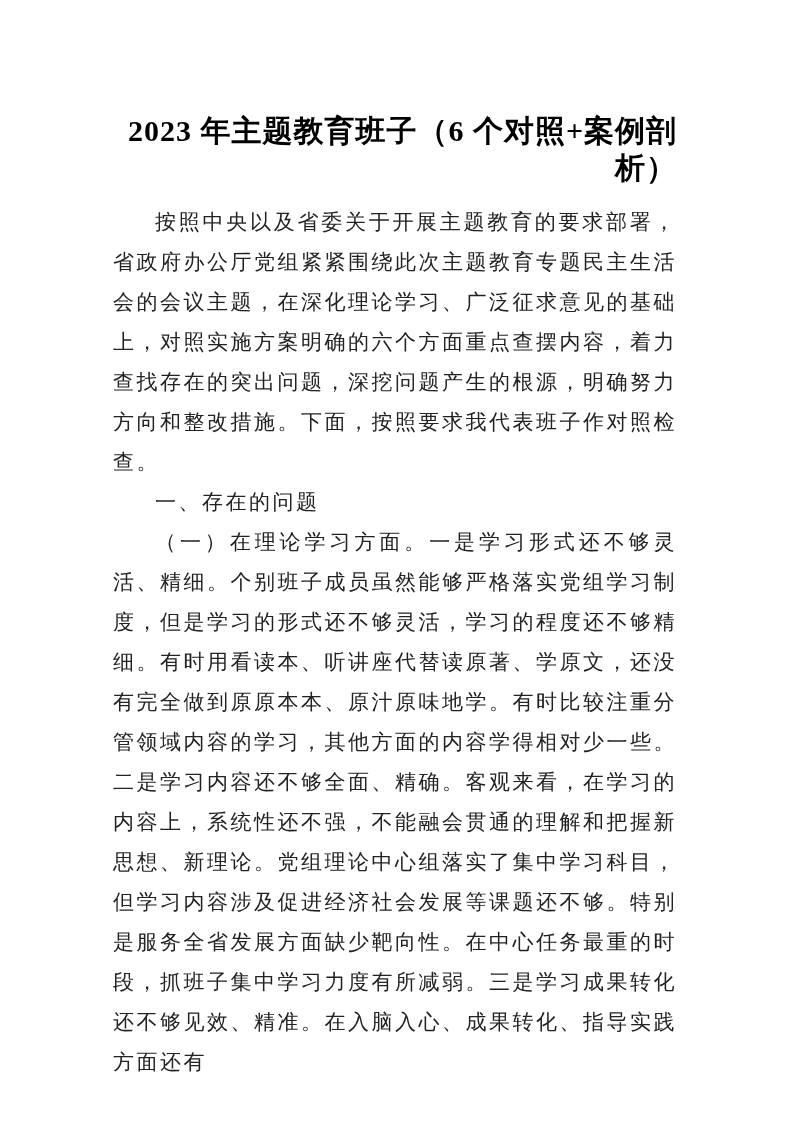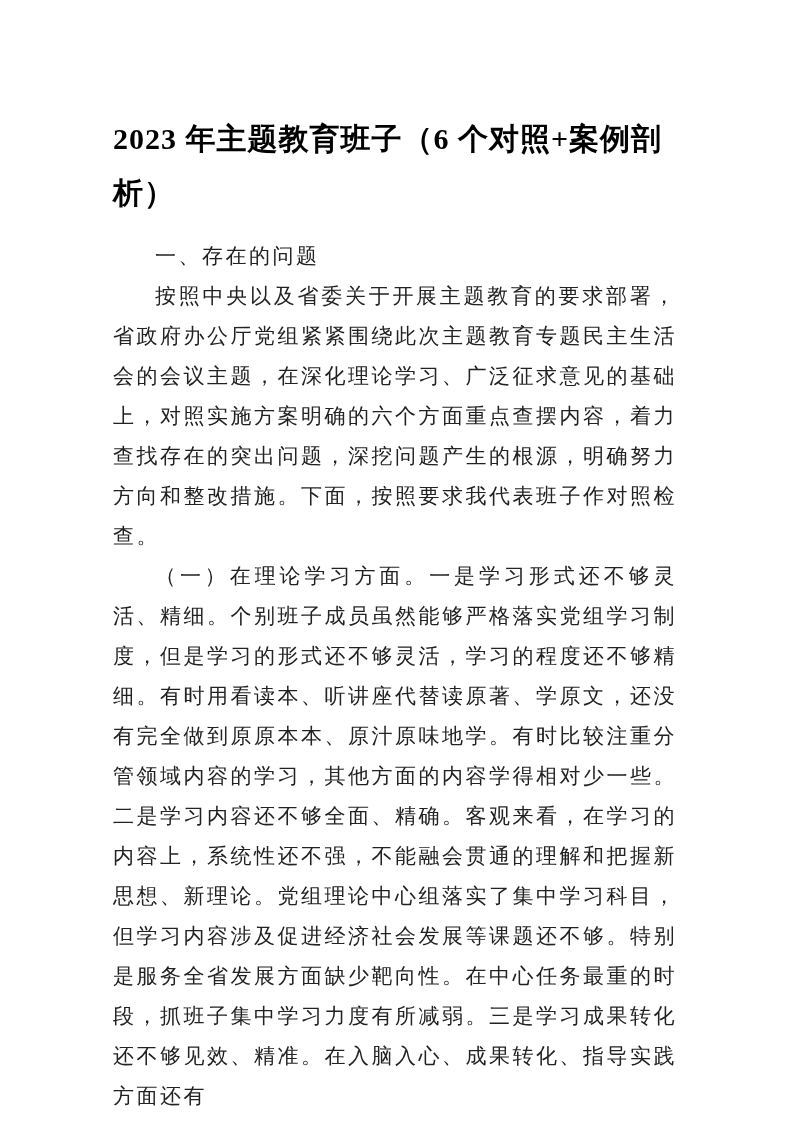--- a/index.html
+++ b/index.html
@@ -16,22 +16,22 @@
     padding: 112px 116px 0 113px;
     overflow: hidden;
     font-family: "Liberation Serif", "DejaVu Serif", serif;
     color: #1f1f1f;
   }
   .doc-title {
     margin: 0 0 16px 0;
     font-size: 30px;
     font-weight: 700;
     color: #000000;
-    text-align: left;
-    line-height: 54px;
+    text-align: right;
+    line-height: 37px;
     letter-spacing: 1px;
   }
   .doc-title .title-line {
     display: block;
   }
   .body-para {
     margin: 0;
     font-size: 21px;
     line-height: 40px;
     letter-spacing: 2.5px;
@@ -43,18 +43,18 @@
   }
 </style>
 </head>
 <body>
 
 <div class="page">
   <h1 class="doc-title">
     <span class="title-line">2023 年主题教育班子（6 个对照+案例剖析）</span>
   </h1>
 
+  <p class="body-para">按照中央以及省委关于开展主题教育的要求部署，省政府办公厅党组紧紧围绕此次主题教育专题民主生活会的会议主题，在深化理论学习、广泛征求意见的基础上，对照实施方案明确的六个方面重点查摆内容，着力查找存在的突出问题，深挖问题产生的根源，明确努力方向和整改措施。下面，按照要求我代表班子作对照检查。</p>
+
   <p class="body-para">一、存在的问题</p>
-
-  <p class="body-para">按照中央以及省委关于开展主题教育的要求部署，省政府办公厅党组紧紧围绕此次主题教育专题民主生活会的会议主题，在深化理论学习、广泛征求意见的基础上，对照实施方案明确的六个方面重点查摆内容，着力查找存在的突出问题，深挖问题产生的根源，明确努力方向和整改措施。下面，按照要求我代表班子作对照检查。</p>
 
   <p class="body-para">（一）在理论学习方面。一是学习形式还不够灵活、精细。个别班子成员虽然能够严格落实党组学习制度，但是学习的形式还不够灵活，学习的程度还不够精细。有时用看读本、听讲座代替读原著、学原文，还没有完全做到原原本本、原汁原味地学。有时比较注重分管领域内容的学习，其他方面的内容学得相对少一些。二是学习内容还不够全面、精确。客观来看，在学习的内容上，系统性还不强，不能融会贯通的理解和把握新思想、新理论。党组理论中心组落实了集中学习科目，但学习内容涉及促进经济社会发展等课题还不够。特别是服务全省发展方面缺少靶向性。在中心任务最重的时段，抓班子集中学习力度有所减弱。三是学习成果转化还不够见效、精准。在入脑入心、成果转化、指导实践方面还有</p>
 </div>
 
 </body></html>

